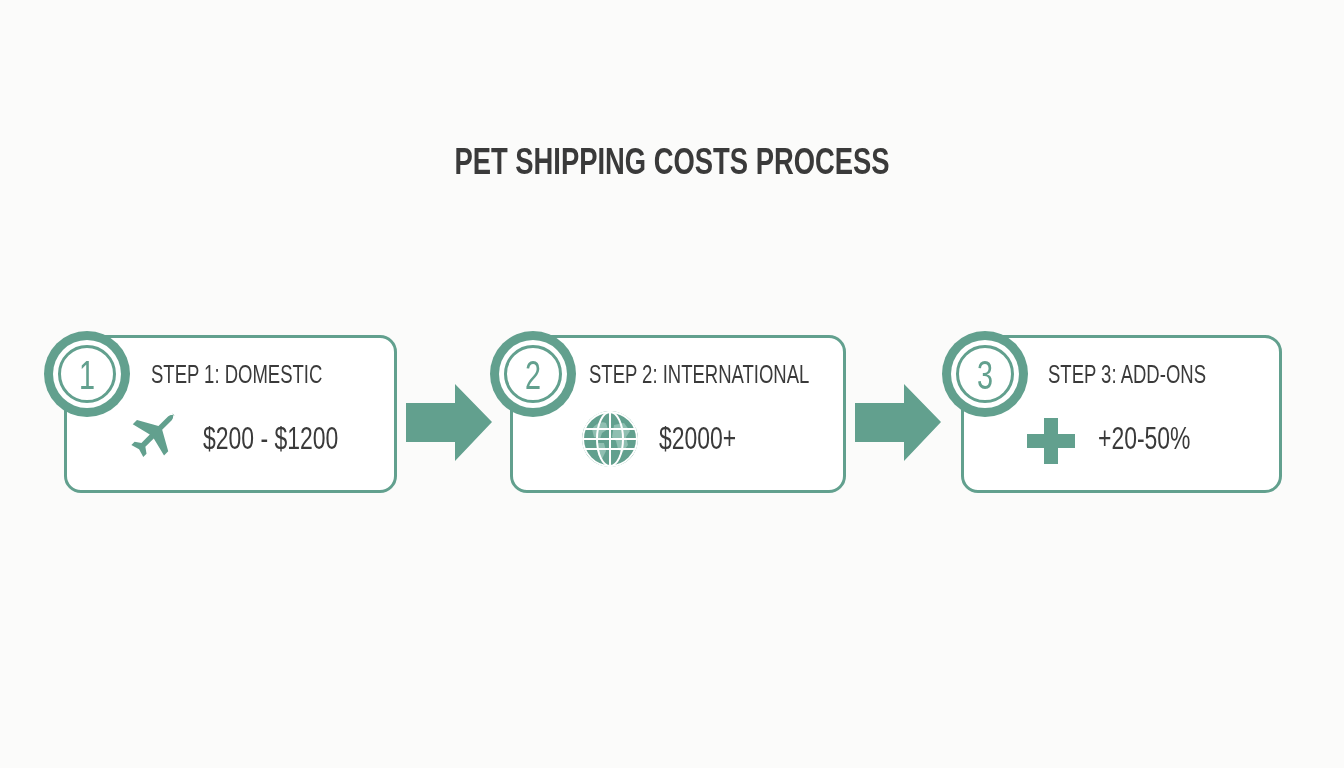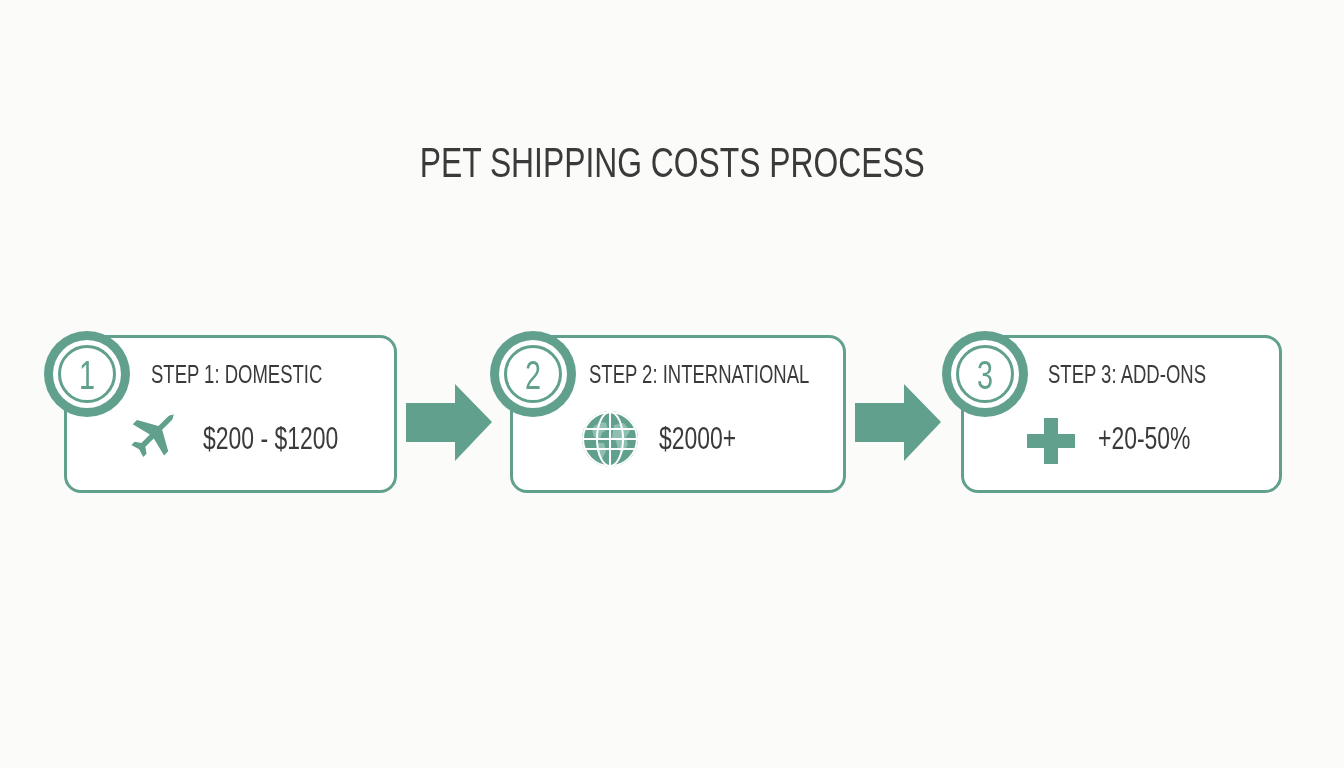--- a/index.html
+++ b/index.html
@@ -14,23 +14,24 @@
     overflow: hidden;
     font-family: "Liberation Sans", "DejaVu Sans", sans-serif;
   }
   .title {
     position: absolute;
     left: 0;
     width: 1344px;
     top: 136px;
     text-align: center;
     color: #3a3a3a;
-    font-size: 43px;
+    font-size: 37px;
     line-height: 52px;
     letter-spacing: 0px;
+    font-weight: bold;
   }
   .title span {
     display: inline-block;
     transform: scaleX(0.74);
     transform-origin: center;
     white-space: nowrap;
   }
   .step-box {
     position: absolute;
     top: 335px;

